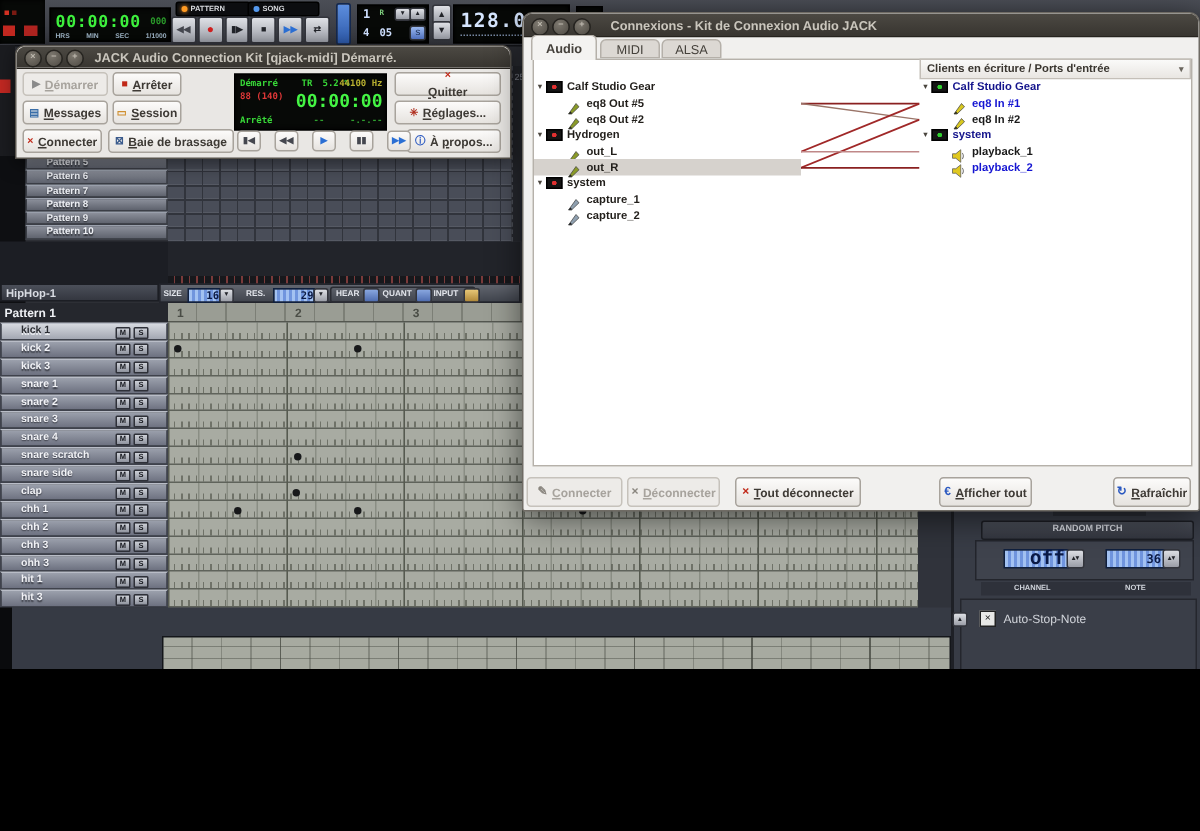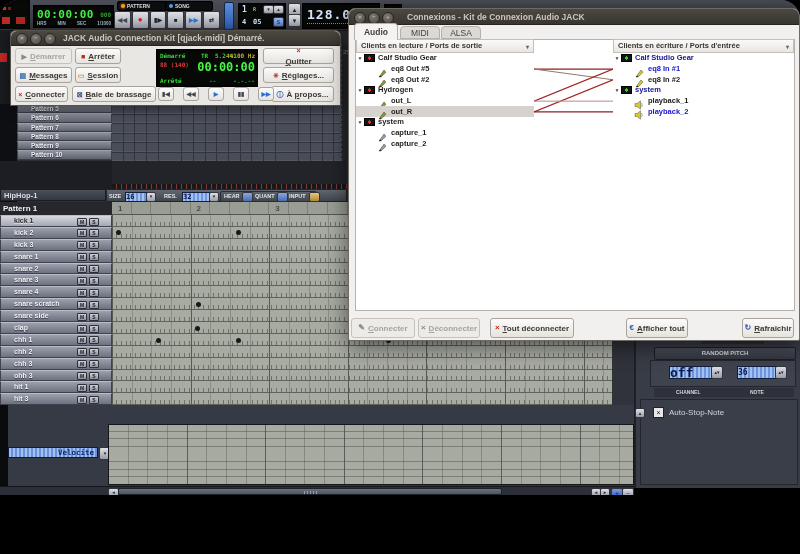--- a/index.html
+++ b/index.html
@@ -1,32 +1,32 @@
 <!DOCTYPE html>
 <html><head>
 <meta charset="utf-8">
 <style>
   html,body{margin:0;padding:0;background:#000;}
-  #screen{position:relative;width:800px;height:554px;overflow:hidden;background:#000;
-          font-family:"Liberation Sans",sans-serif;border-radius:19px;-webkit-font-smoothing:antialiased;}
+  #screen{position:relative;width:800px;height:446px;overflow:hidden;background:#000;
+          font-family:"Liberation Sans",sans-serif;-webkit-font-smoothing:antialiased;}
   .abs{position:absolute;}
   
   #hydrogen{position:absolute;left:0;top:0;width:800px;height:495px;background:#2d2f35;}
   #toolbar{position:absolute;left:0;top:0;width:800px;height:30px;
            background:linear-gradient(#4b4e56,#33353c);border-bottom:1px solid #15161a;}
   .lcd-black{background:#070907;border:1px solid #000;box-shadow:inset 0 0 3px #000;}
   .seg{font-family:"DejaVu Sans Mono",monospace;font-weight:bold;}
   .mini-btn{background:linear-gradient(#dfe1e6,#9a9da6);border:1px solid #33353c;border-radius:2px;
             color:#22242a;font-size:7px;line-height:1;display:flex;align-items:center;justify-content:center;cursor:default;}
   .pill{background:#0c0d10;border:1px solid #000;border-radius:2px;color:#d8dade;font-size:5px;
         font-weight:bold;display:flex;align-items:center;gap:2px;padding:0 3px;}
   .led{width:4px;height:4px;border-radius:50%;}
   .lcdblue{background:repeating-linear-gradient(90deg,#a3c2f2 0 2px,#7095de 2px 4px);
            border:1px solid #10203e;color:#0b1a46;font-family:"DejaVu Sans Mono",monospace;
-           font-weight:bold;}
+           font-weight:bold;text-align:right;}
   
   .pat-row{position:relative;height:9.3px;box-sizing:border-box;border:1px solid #3b3e46;border-top-color:#9aa0ac;
            background:linear-gradient(#8b8f9a,#5e626d);color:#eceef3;font-size:6.5px;font-weight:bold;
            line-height:7.5px;padding-left:13px;text-shadow:0 1px 1px #2a2c32;}
   #song-grid{background:#494d58;
      background-image:repeating-linear-gradient(90deg,rgba(0,0,0,0) 0 10.7px,#31343c 10.7px 11.7px),
                       repeating-linear-gradient(0deg,rgba(255,255,255,.07) 0 1px,rgba(0,0,0,0) 1px 8.4px,#31343c 8.4px 9.4px);}
   
   .pe-label{color:#e3e6ec;font-size:5.5px;font-weight:bold;}
   .inst-row{position:relative;height:11.9px;box-sizing:border-box;border:1px solid #3f424c;border-top-color:#b9bdc7;
@@ -172,21 +172,21 @@
 
     <div class="abs" style="left:112px;top:184px;width:235px;height:5px;background:#17181c;background-image:repeating-linear-gradient(90deg,transparent 0 4px,#7a3a3a 4px 5px);"></div>
     <div class="abs dark-bar" style="left:0;top:189px;width:106px;height:12px;border-radius:0;text-align:left;font-size:7.5px;line-height:11px;padding-left:3px;box-sizing:border-box;">
       <span>HipHop-1</span>
     </div>
     <div class="abs" id="pe-toolbar" style="left:106px;top:189px;width:241px;height:12.5px;background:linear-gradient(#62666f,#41454e);border:1px solid #23252c;box-sizing:border-box;">
       <span class="pe-label abs" style="left:2px;top:3px;">SIZE</span>
       <span class="lcdblue abs" style="left:18px;top:1.5px;width:20px;height:8px;font-size:7px;line-height:8px;">16</span>
       <span class="mini-btn abs" style="left:39px;top:1.5px;width:8px;height:8px;font-size:5px;">▾</span>
       <span class="pe-label abs" style="left:57px;top:3px;">RES.</span>
-      <span class="lcdblue abs" style="left:75px;top:1.5px;width:26px;height:8px;font-size:7px;line-height:8px;">32</span>
+      <span class="lcdblue abs" style="left:75px;top:1.5px;width:26px;height:8px;font-size:7px;line-height:8px;">29</span>
       <span class="mini-btn abs" style="left:102px;top:1.5px;width:8px;height:8px;font-size:5px;">▾</span>
       <span class="abs" style="left:113px;top:0.5px;width:95px;height:9.5px;border:1px solid #2a2c33;border-radius:2px;"></span>
       <span class="pe-label abs" style="left:117px;top:3px;">HEAR</span>
       <span class="mini-btn abs" style="left:135px;top:1.5px;width:9px;height:8px;background:linear-gradient(#8aa8e0,#4e6cb0);"></span>
       <span class="pe-label abs" style="left:148px;top:3px;">QUANT</span>
       <span class="mini-btn abs" style="left:170px;top:1.5px;width:9px;height:8px;background:linear-gradient(#8aa8e0,#4e6cb0);"></span>
       <span class="pe-label abs" style="left:182px;top:3px;">INPUT</span>
       <span class="mini-btn abs" style="left:202px;top:1.5px;width:9px;height:8px;background:linear-gradient(#e8c878,#b08838);"></span>
     </div>
     <div class="abs" style="left:0;top:201.5px;width:112px;height:13.5px;background:#25272d;">
@@ -401,24 +401,20 @@
       <span class="wb" style="left:19px;top:3px;">−</span>
       <span class="wb" style="left:33px;top:3px;">+</span>
       <span class="abs" style="left:58px;top:3px;">Connexions - Kit de Connexion Audio JACK</span>
     </div>
     <div id="tab-row">
         <div class="tab" style="left: 5px; width: 44px; top: 14px; height: 17px; background: rgb(244, 243, 241); border-bottom: none; font-weight: bold; z-index: 2; line-height: 16px;">Audio</div>
         <div class="tab" style="left: 51px; width: 40px; top: 17px; height: 13px; background: rgb(220, 216, 211); line-height: 12px;">MIDI</div>
         <div class="tab" style="left: 92px; width: 40px; top: 17px; height: 13px; background: rgb(220, 216, 211); line-height: 12px;">ALSA</div>
       </div>
     <div class="abs" style="left:6px;top:30px;width:440px;height:272px;background:#fff;border:1px solid #b6b1aa;box-sizing:border-box;"></div>
-    <div class="panel-header" style="left:7px;top:30px;width:178px;height:13.5px;">
-      <span>Clients en lecture / Ports de sortie</span>
-      <span class="abs" style="right:4px;top:1px;font-size:6px;color:#6a655e;">▾</span>
-    </div>
     <div class="panel-header" style="left:264px;top:30px;width:181px;height:13.5px;">
       <span>Clients en écriture / Ports d'entrée</span>
       <span class="abs" style="right:4px;top:1px;font-size:6px;color:#6a655e;">▾</span>
     </div>
     <div id="left-tree" class="tree" style="left:7px;top:43.5px;width:178px;height:257px;">
         <div class="tree-row">
           <span class="tw">▼</span>
           <span class="ticon" style="width: 11px; height: 8px; background: radial-gradient(circle, rgb(224, 48, 48) 0px, rgb(224, 48, 48) 1.5px, transparent 1.6px) rgb(20, 20, 20); border: 1px solid rgb(0, 0, 0); box-sizing: border-box; margin-top: 1px;"></span>
           <span class="lbl" style="color: rgb(33, 30, 26); font-weight: 700;">Calf Studio Gear</span>
         </div>

